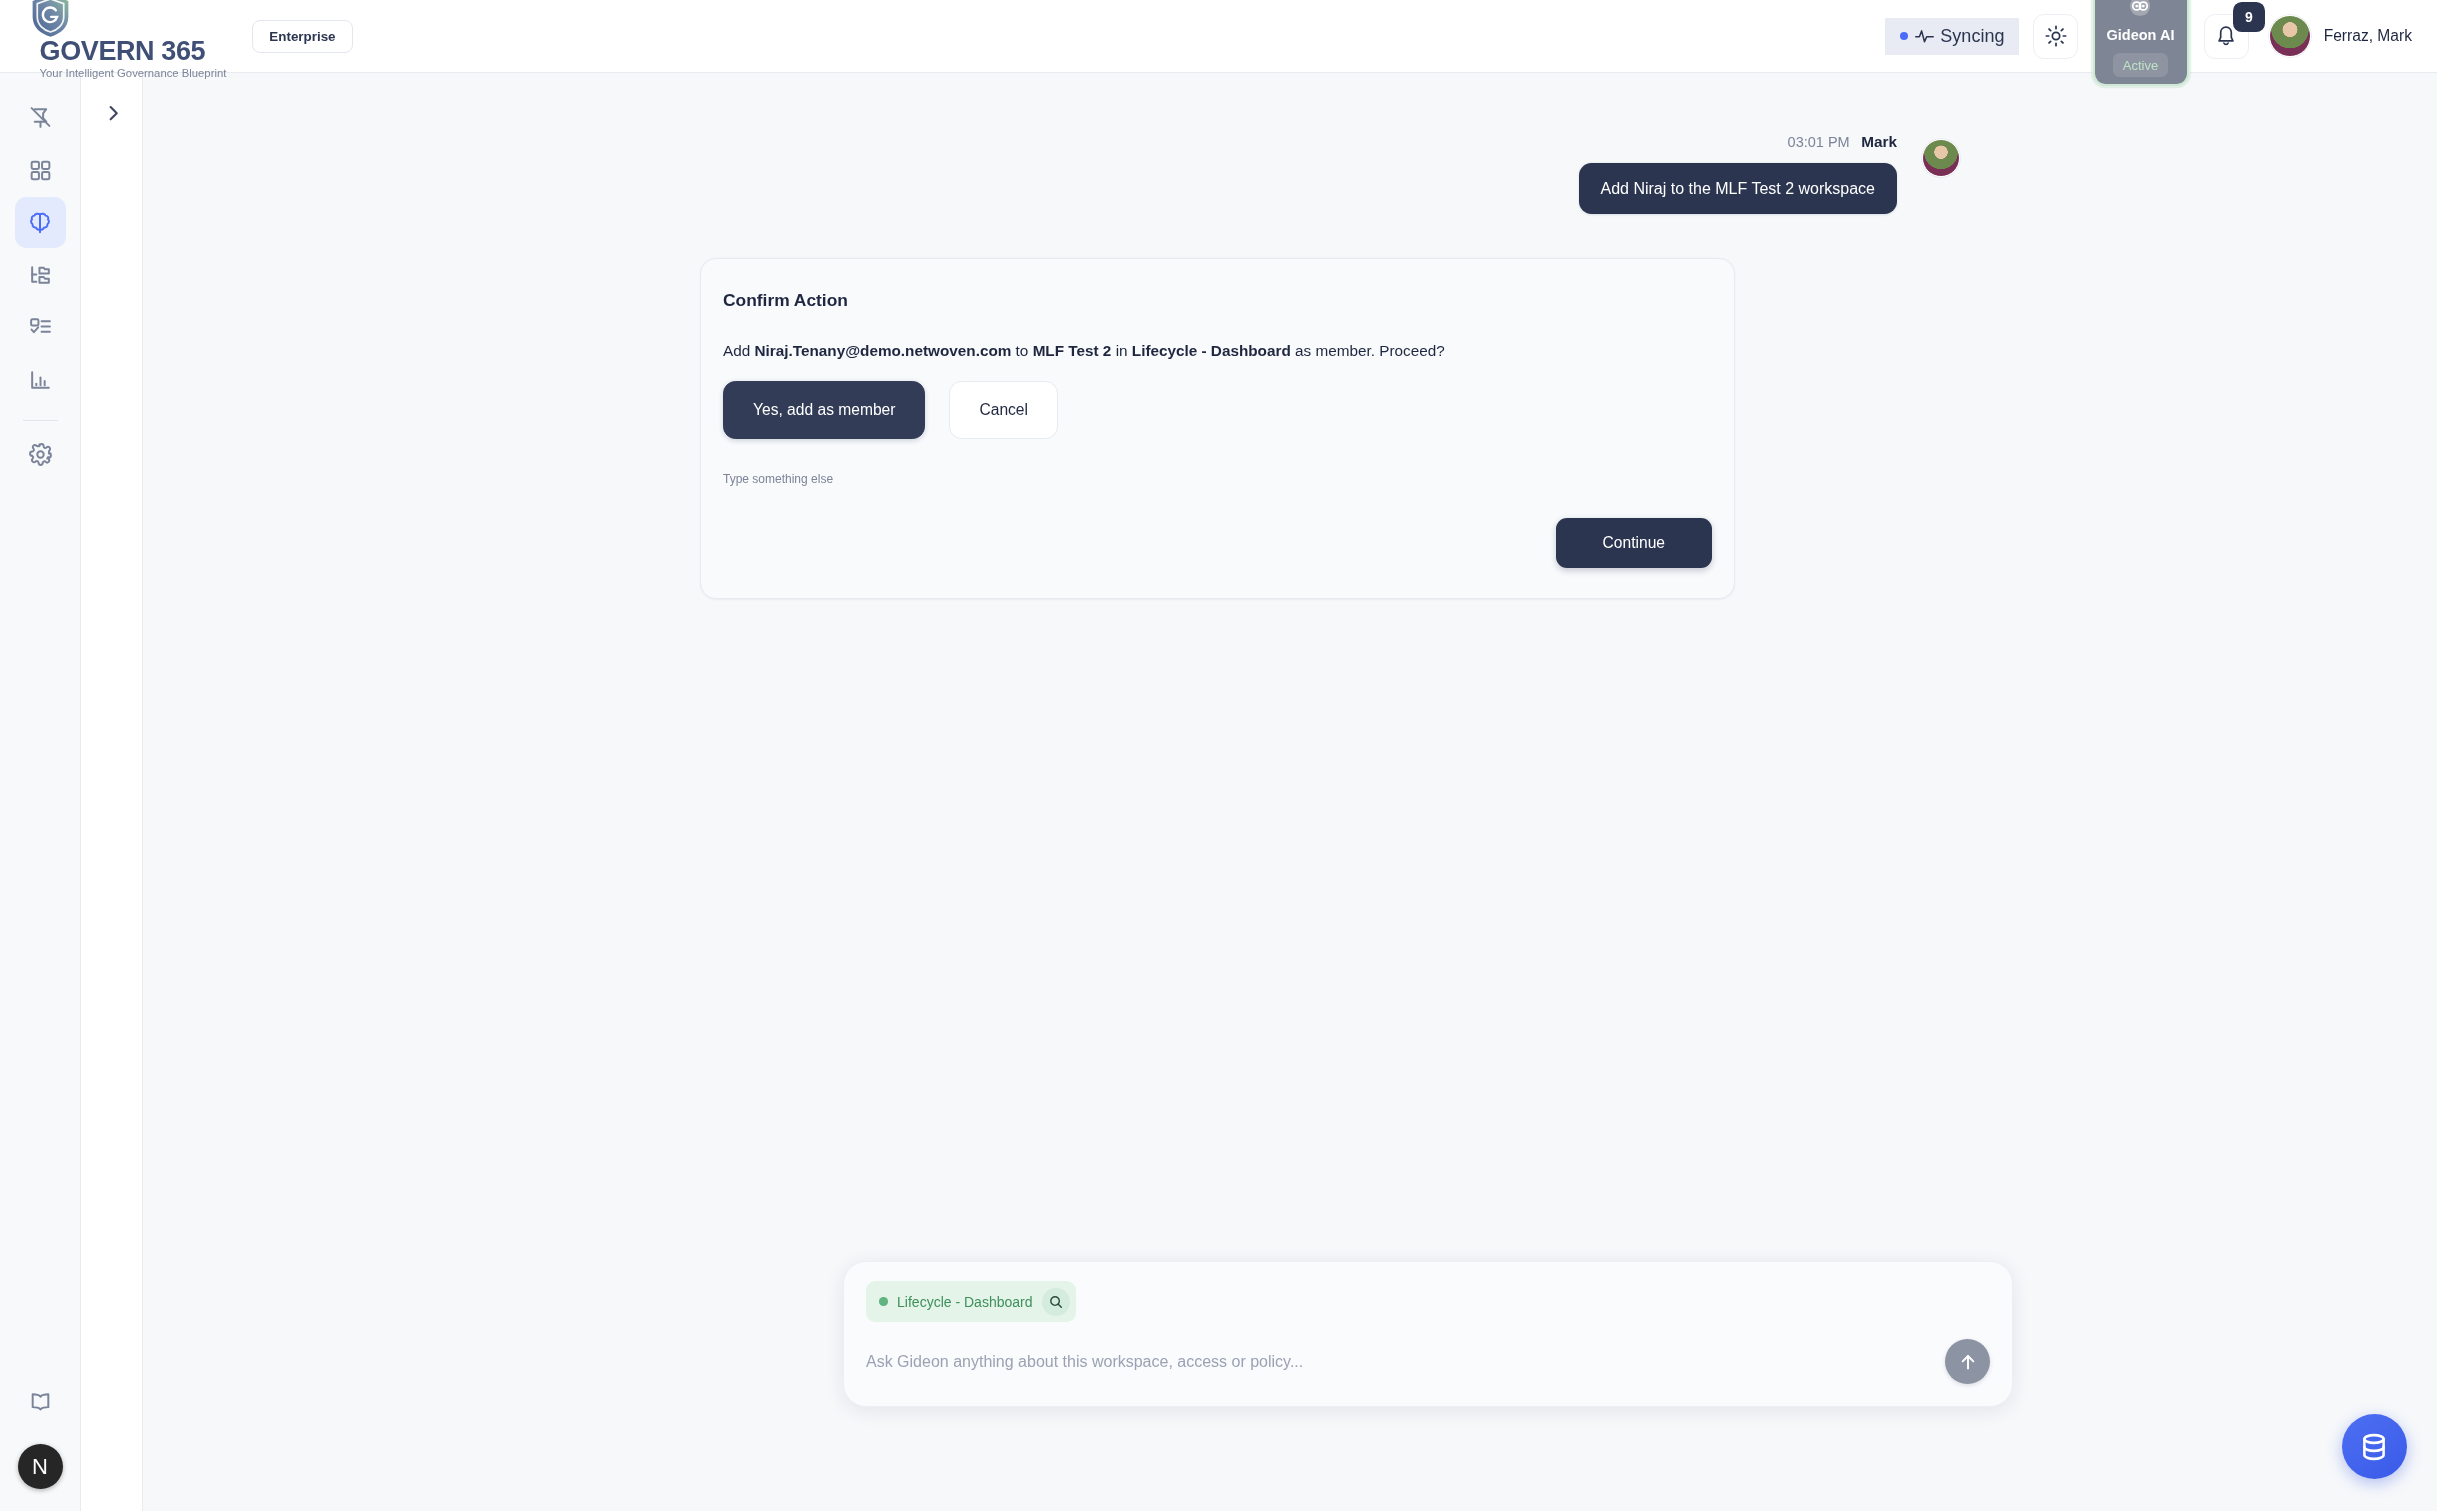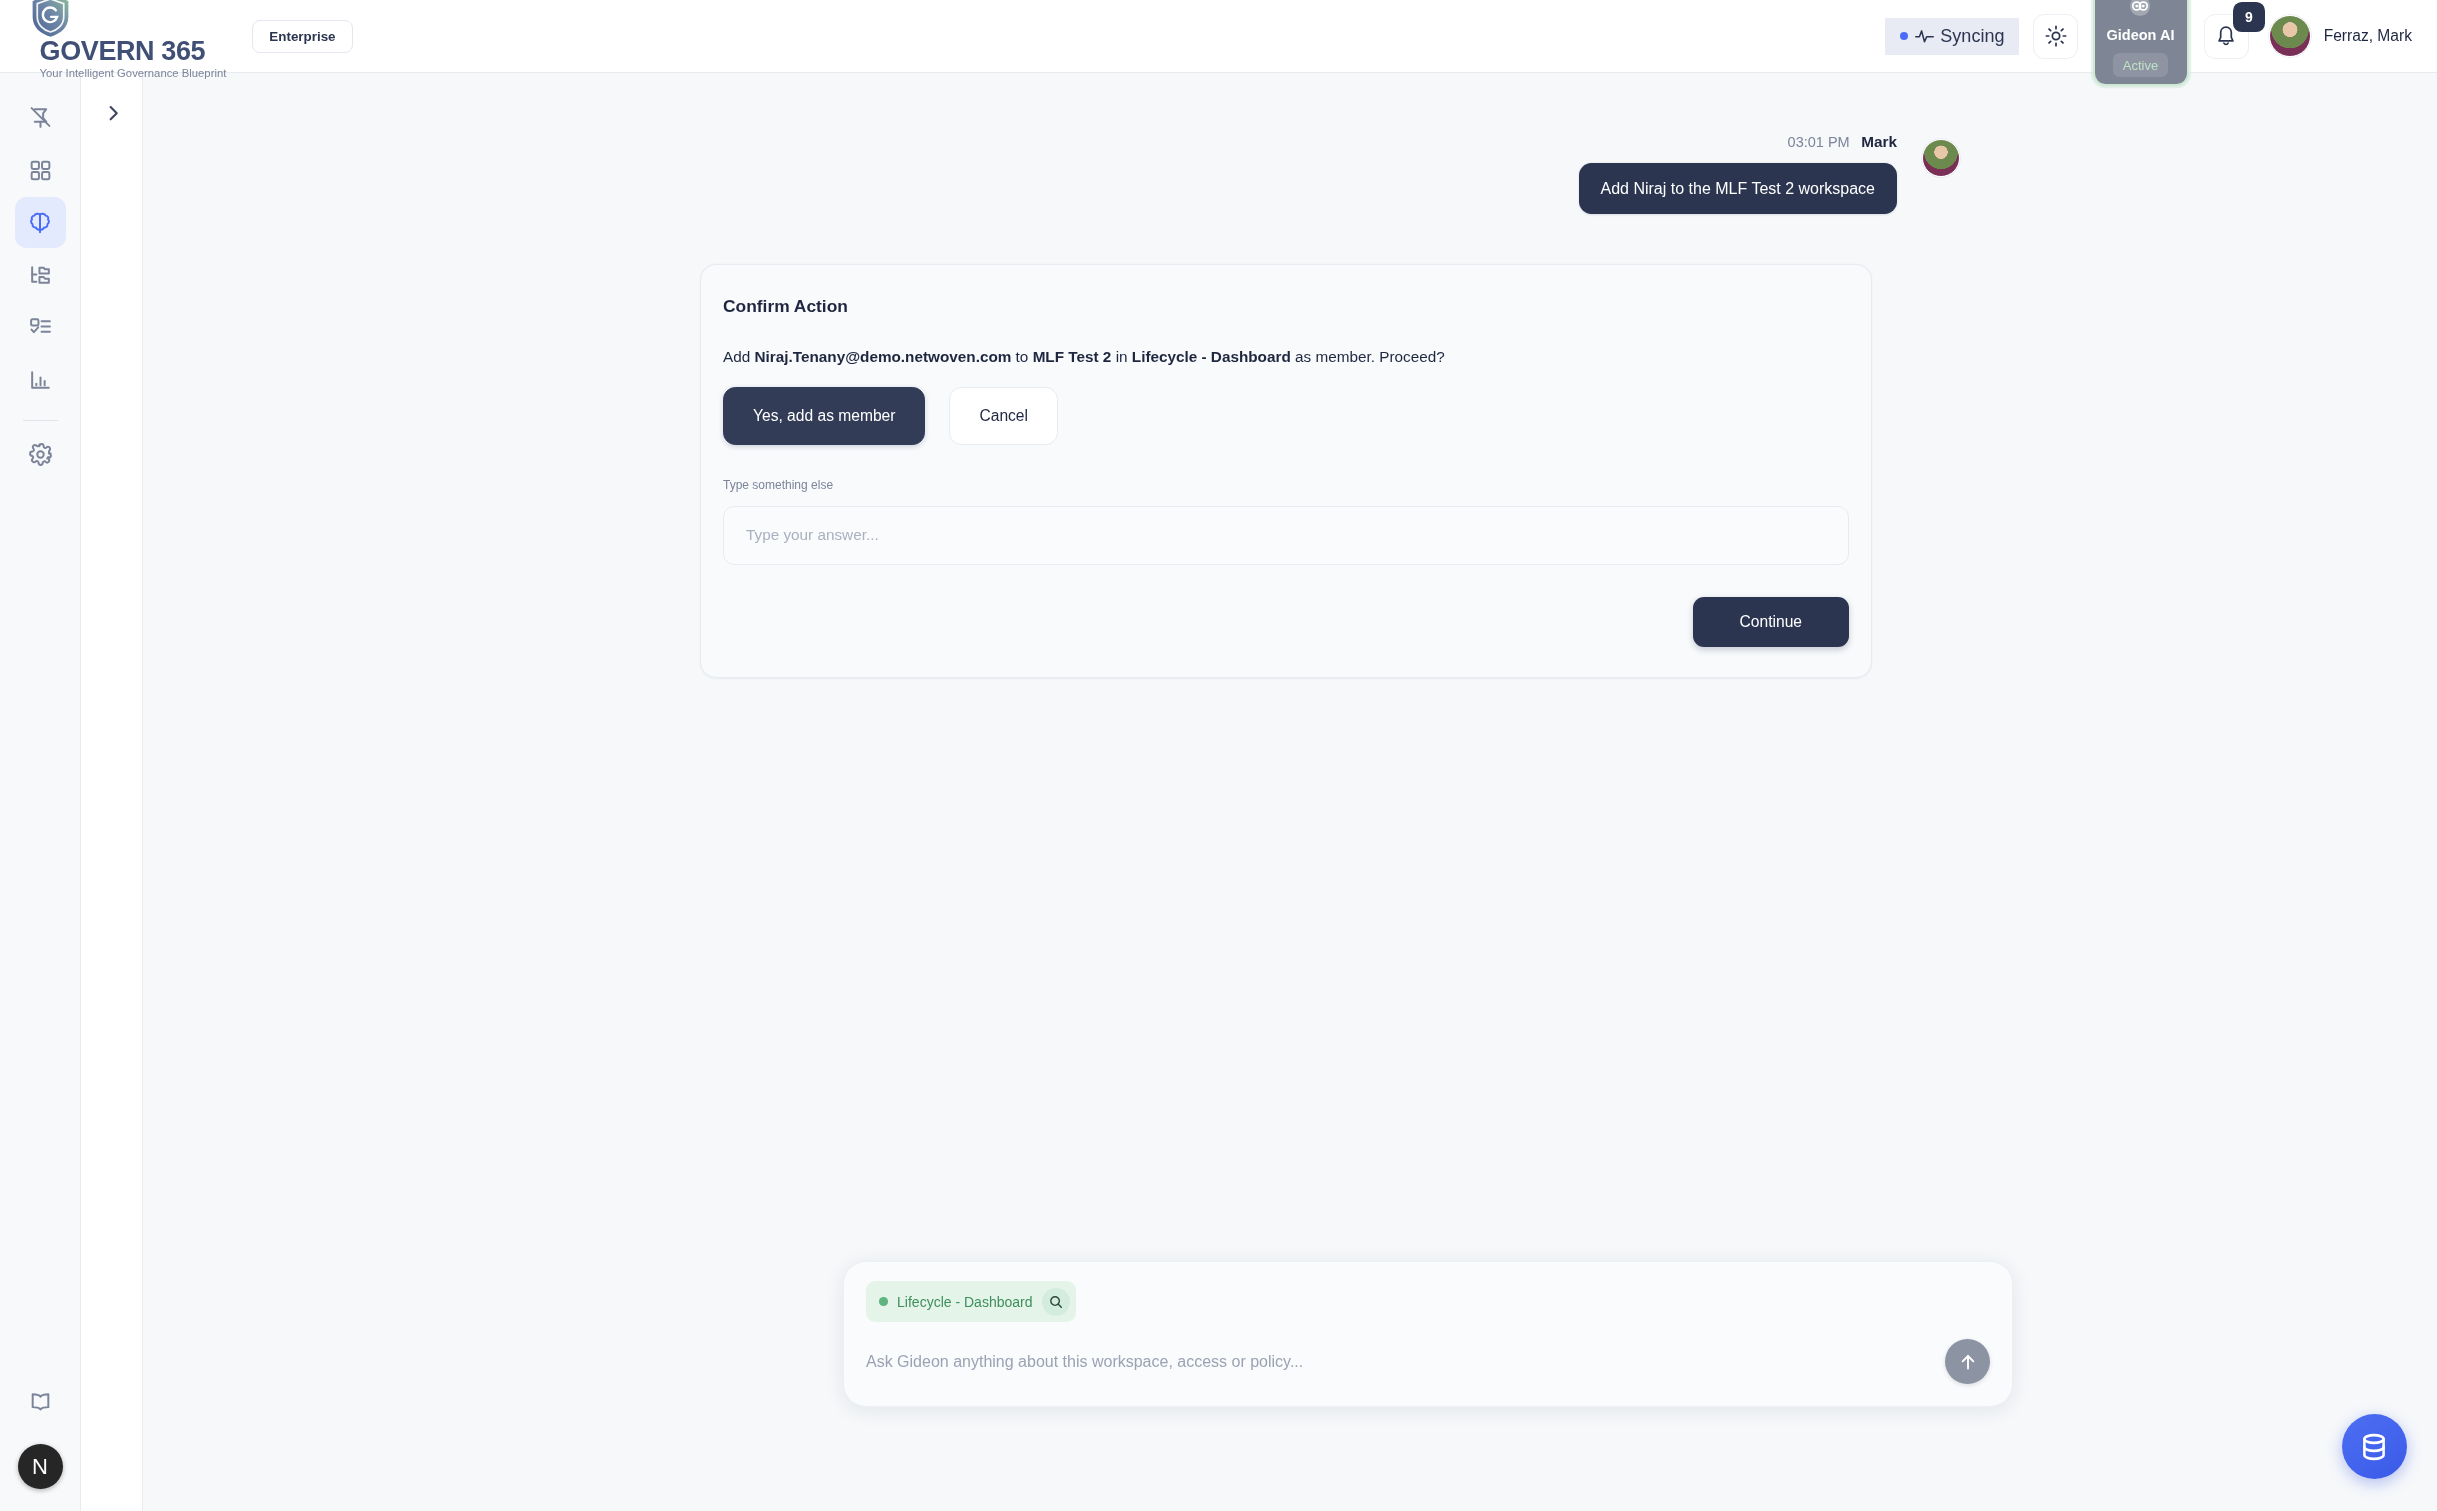--- a/index.html
+++ b/index.html
@@ -157,22 +157,22 @@
     background: #2b3550; color: #ffffff;
     border-radius: 12.4px;
     padding: 15.3px 22px;
     font-size: 16px; line-height: 1.25;
     max-width: 872px;
     box-shadow: 0 0.7px 2.2px rgba(20,30,60,0.12);
   }
 
   
   .confirm-card {
-    position: absolute; left: 558px; top: 191px;
-    width: 1172px;
+    position: absolute; left: 558px; top: 185px;
+    width: 1035px;
     background: #f8fafc;
     border: 0.7px solid #e7ebf1;
     border-radius: 16px;
     box-shadow: 0 0.7px 2.2px rgba(25,35,60,0.05);
     padding: 30.5px 22px 30.5px 22px;
   }
   .cc-title { font-size: 17.4px; font-weight: 700; color: #1f2740; }
   .cc-sub { font-size: 14px; color: #8b93a6; margin-top: 11.6px; }
   .cc-question {
     font-size: 15.3px; color: #1f2740; margin-top: 30.5px; line-height: 1.35;
@@ -459,21 +459,20 @@
     <div class="cc-question">
       <span>Add </span><b>Niraj.Tenany@demo.netwoven.com</b><span> to </span><b>MLF Test 2</b><span> in </span><b>Lifecycle - Dashboard</b><span> as member. Proceed?</span>
     </div>
 
     <div class="opt-list">
       <div class="opt selected">Yes, add as member</div>
       <div class="opt">Cancel</div>
     </div>
 
     <div class="cc-else-label">Type something else</div>
-    <input class="cc-input" type="text" placeholder="Type your answer..." style="">
 
     <div class="cc-actions">
       <button class="btn-continue">Continue</button>
     </div>
   </div>
 
   <div class="composer">
     <div class="ctx-chip">
       <span class="ctx-dot"></span>
       <span class="ctx-label">Lifecycle - Dashboard</span>

